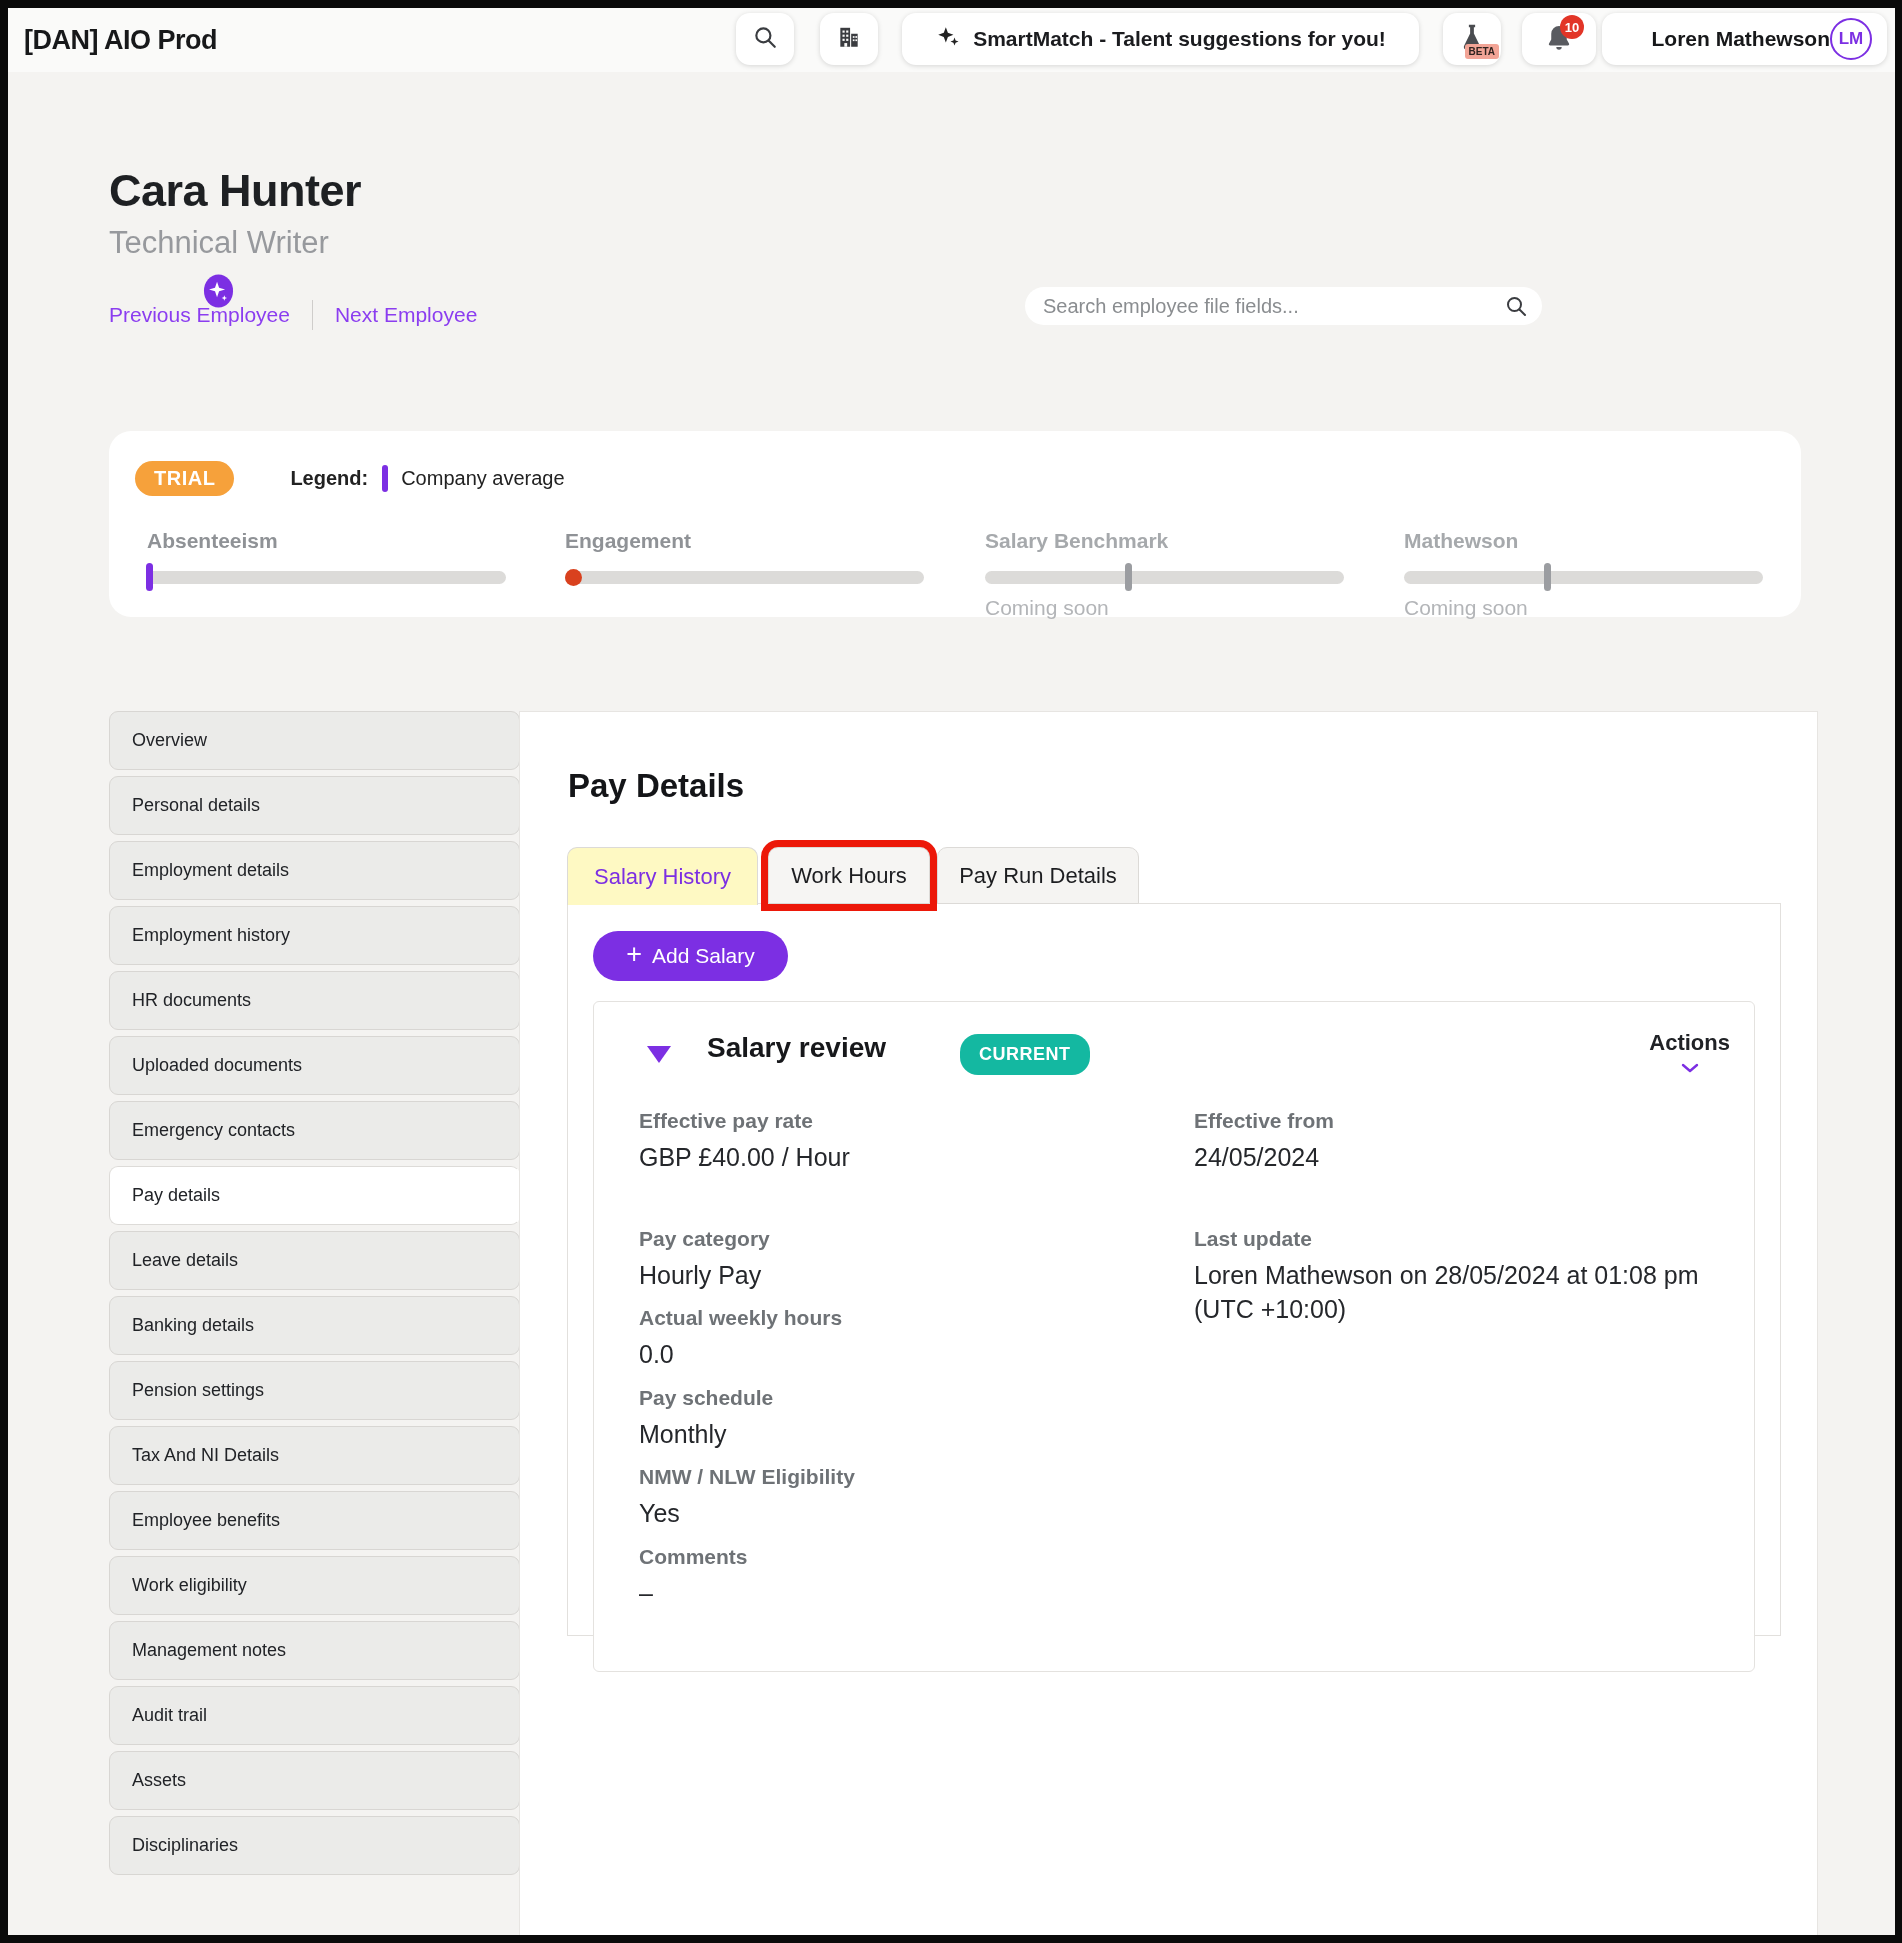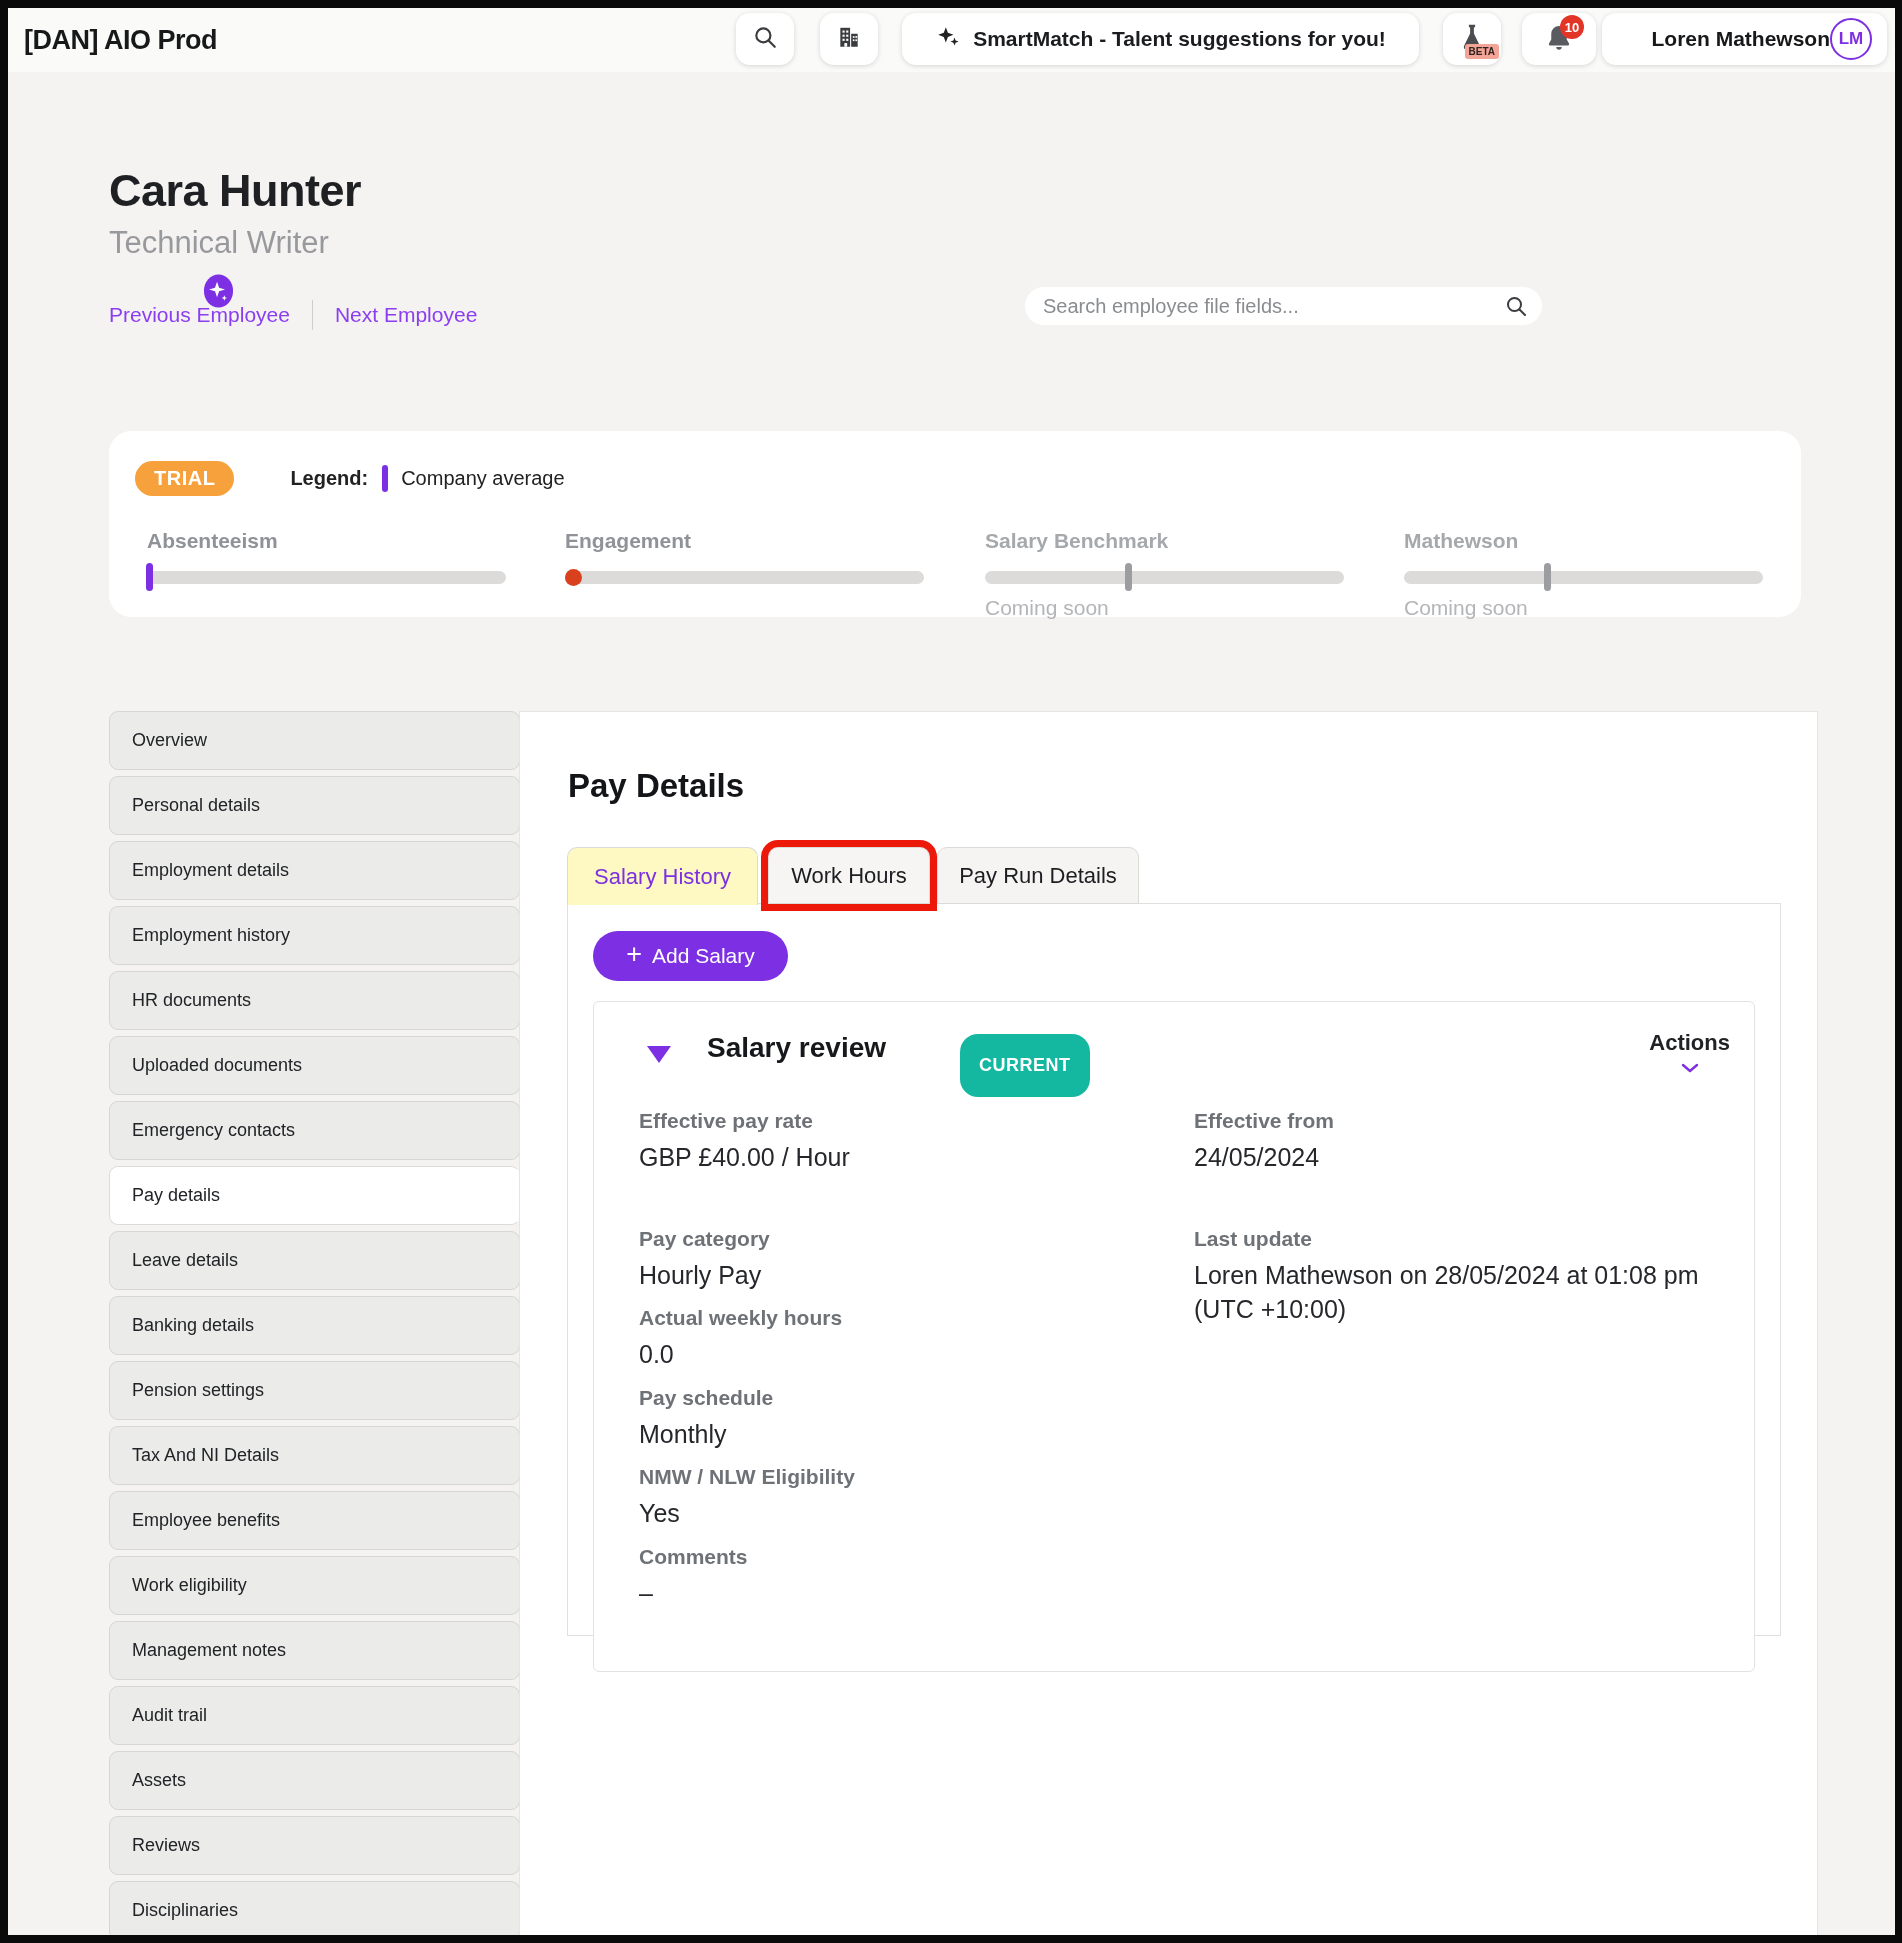--- a/index.html
+++ b/index.html
@@ -91,21 +91,21 @@
   .add-salary .plus { font-size:27px; font-weight:400; margin-top:-3px; }
 
   
   .salary-card { position:absolute; left:25px; top:97px; width:1162px; height:671px;
                  border:1px solid #e4e2df; border-radius:6px; background:#fff; }
   .expander { position:absolute; left:53px; top:44px; width:0; height:0; cursor:pointer;
               border-left:12px solid transparent; border-right:12px solid transparent;
               border-top:17px solid #7C2FE3; }
   .card-title { position:absolute; left:113px; top:30px; font-size:28px; font-weight:800; color:#17181b; }
   .current-badge { position:absolute; left:366px; top:32px; background:#14B8A1; color:#fff;
-                   font-size:18px; font-weight:700; letter-spacing:0.5px; padding:21px 19px; border-radius:18px; }
+                   font-size:18px; font-weight:700; letter-spacing:0.5px; padding:10px 19px; border-radius:18px; }
   .actions { position:absolute; right:24px; top:28px; text-align:center; cursor:pointer; }
   .actions-label { font-size:22px; font-weight:700; color:#202226; }
   .actions .chev { margin-top:4px; }
   .col { position:absolute; top:107px; }
   .col-left { left:45px; width:498px; }
   .col-right { left:600px; width:525px; }
   .field { margin-bottom:14px; }
   .field.gap { margin-bottom:52px; }
   .f-label { font-size:21px; font-weight:700; color:#6e7276; margin-bottom:7px; }
   .f-value { font-size:25px; color:#25272b; line-height:1.38; }
@@ -259,21 +259,20 @@
     <div class="side-item active">Pay details</div>
     <div class="side-item">Leave details</div>
     <div class="side-item">Banking details</div>
     <div class="side-item">Pension settings</div>
     <div class="side-item">Tax And NI Details</div>
     <div class="side-item">Employee benefits</div>
     <div class="side-item">Work eligibility</div>
     <div class="side-item">Management notes</div>
     <div class="side-item">Audit trail</div>
     <div class="side-item">Assets</div>
-    <div class="side-item">Reviews</div>
     <div class="side-item">Disciplinaries</div>
   </div>
 
   <div class="main-panel">
     <div class="page-title">Pay Details</div>
 
     <div class="tabs">
       <div class="tab active">Salary History</div>
       <div class="tab highlighted">Work Hours</div>
       <div class="tab t3">Pay Run Details</div>

